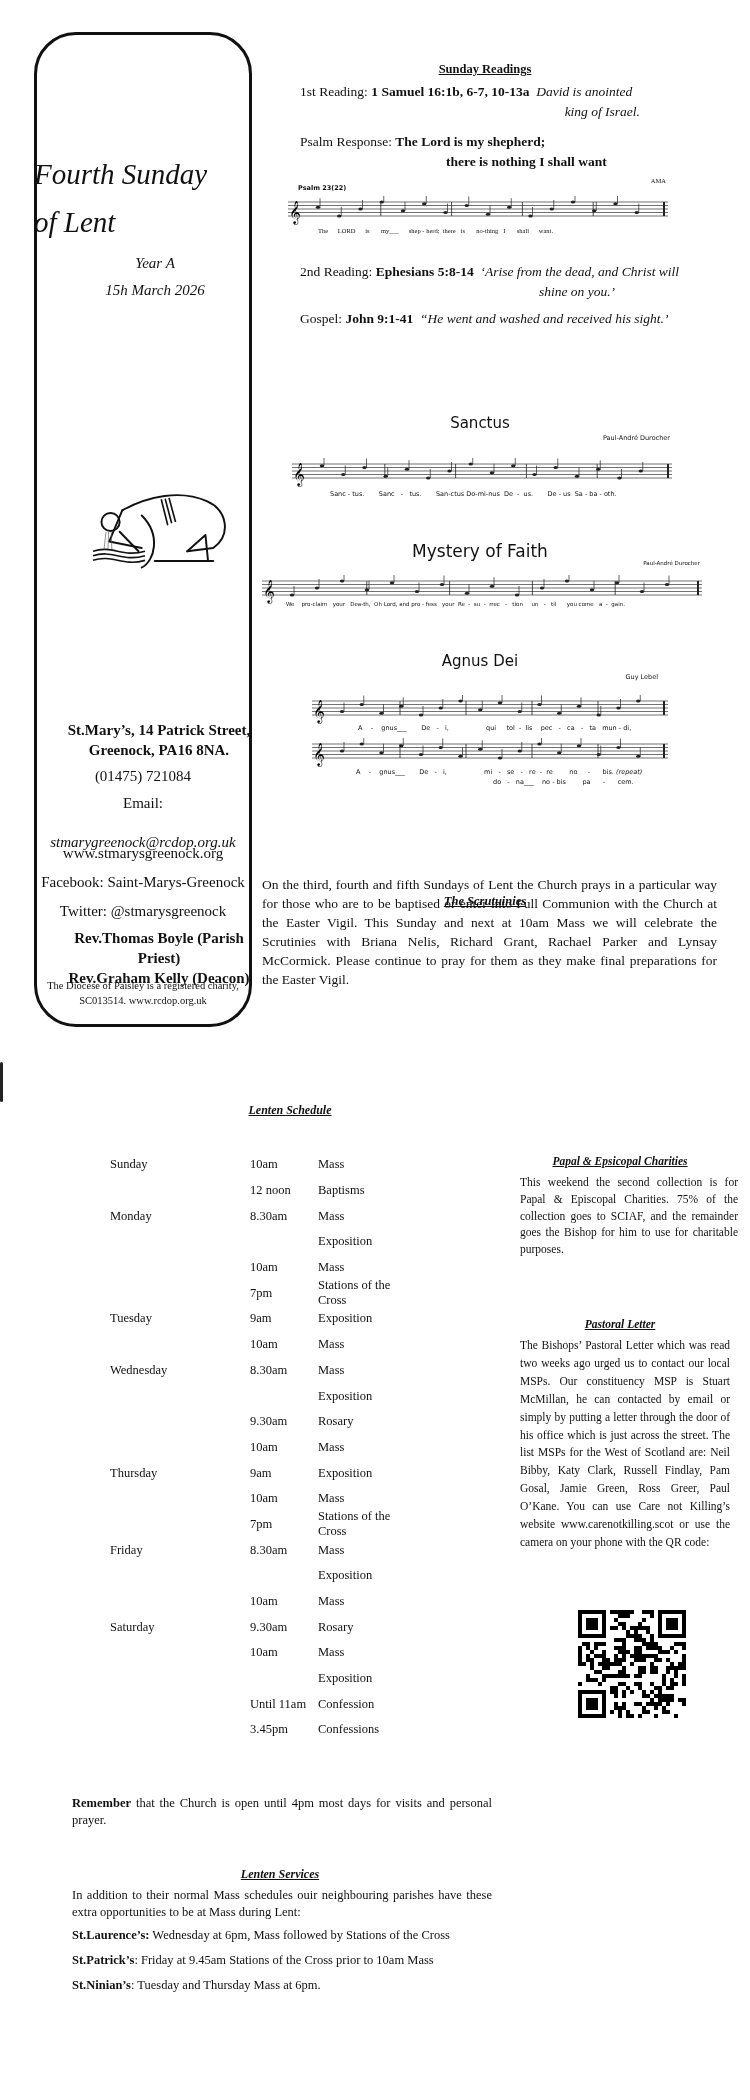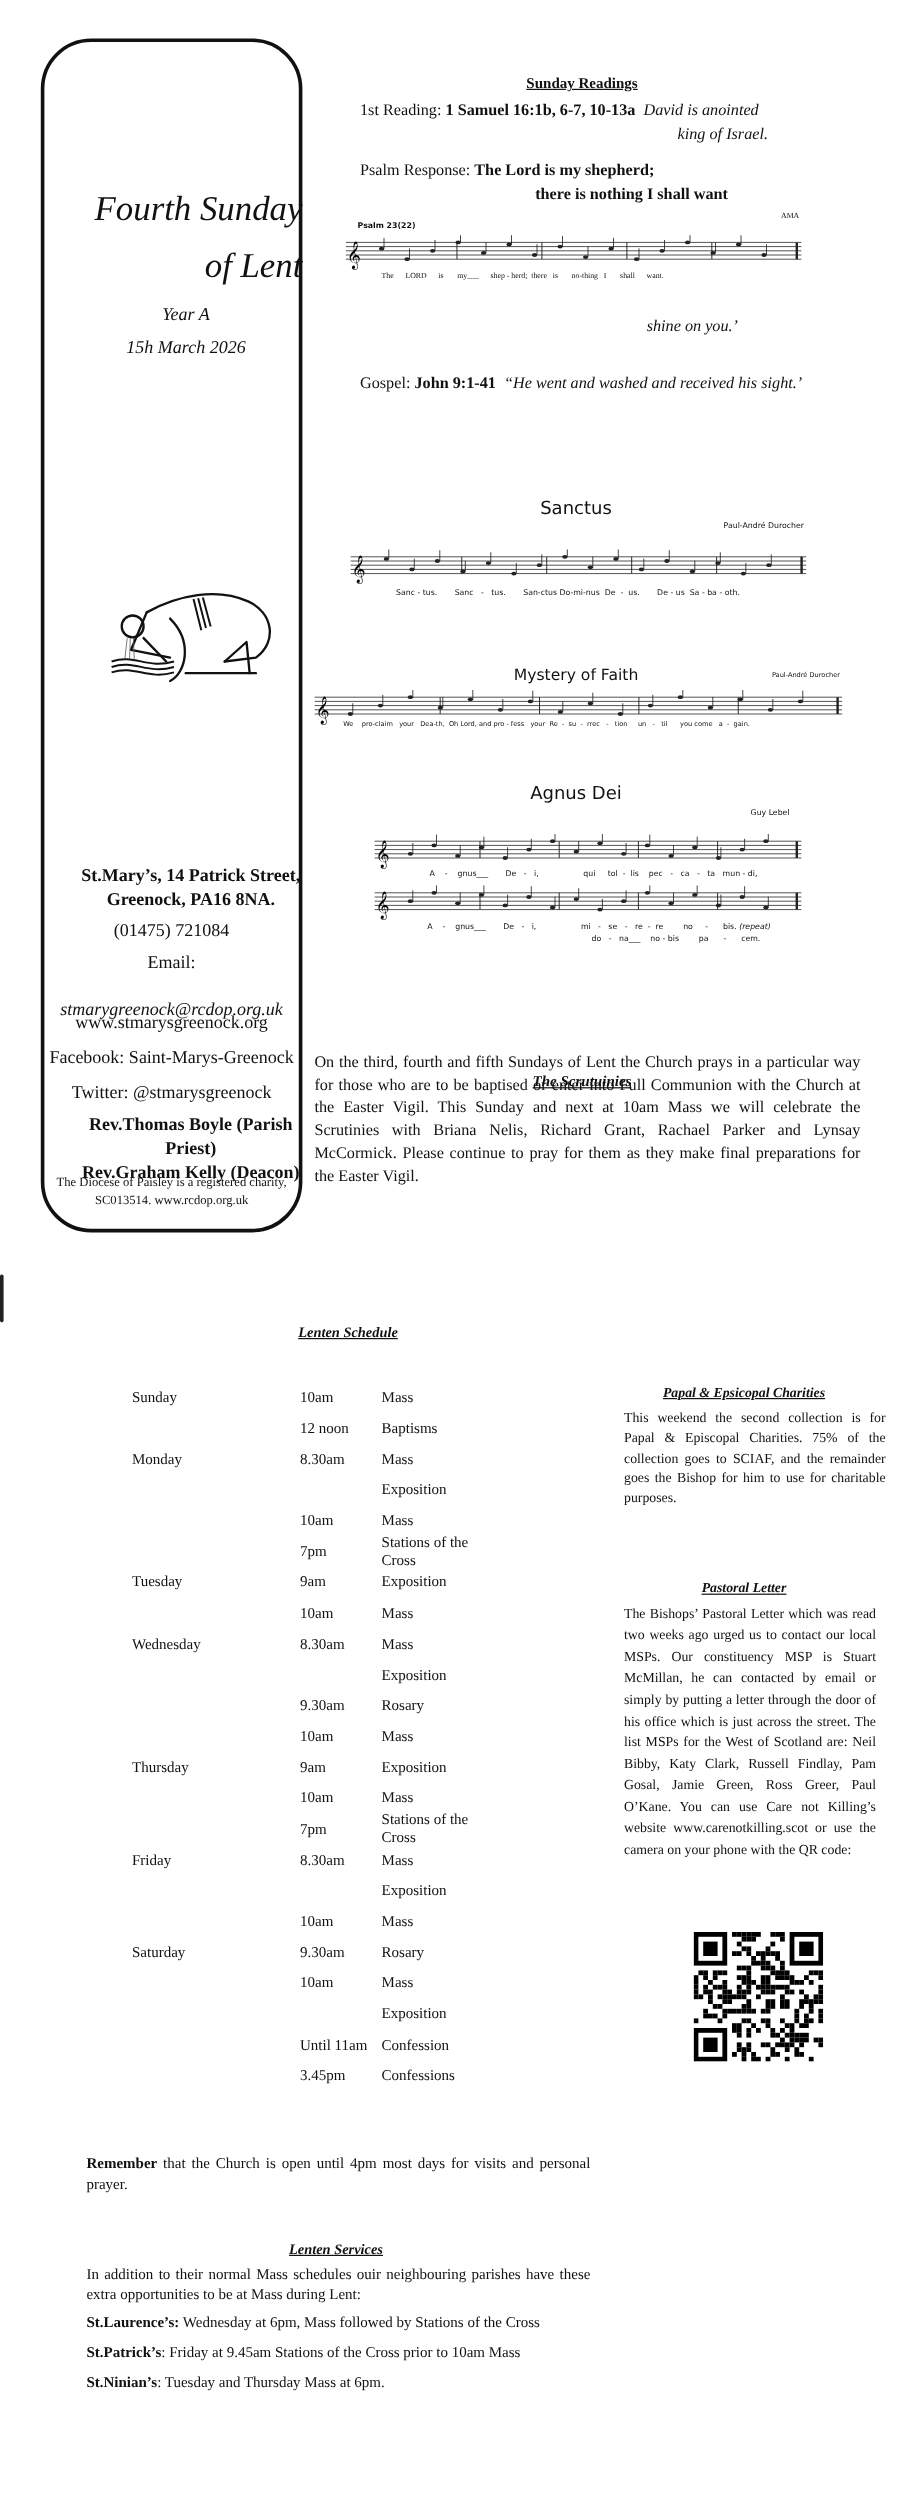--- a/index.html
+++ b/index.html
@@ -7,21 +7,21 @@
   body { position: relative; font-family: "Liberation Serif", "DejaVu Serif", serif; color: #111; }
 
   .abs { position: absolute; }
 
   
   .cover-box {
     left: 34px; top: 32px; width: 218px; height: 995px;
     border: 3px solid #111; border-radius: 42px;
   }
   .cover-title {
-    left: 34px; top: 150px; width: 218px; text-align: right;
+    left: 34px; top: 150px; width: 218px; text-align: left;
     font-style: italic; font-size: 29px; line-height: 48px;
   }
   .cover-sub {
     left: 34px; width: 242px; text-align: center; font-style: italic; font-size: 15px;
   }
   .figure { left: 50px; top: 470px; width: 190px; height: 130px; }
 
   .contact { left: 34px; width: 218px; text-align: center; font-size: 15px; }
   .contact.bold { font-weight: bold; padding-left: 32px; }
   .contact.ital { font-style: italic; }
@@ -161,20 +161,21 @@
     <ellipse cx="306.25" cy="14.75" rx="2.2" ry="1.6" fill="#222"></ellipse>
     <line x1="308.25" x2="308.25" y1="14.75" y2="5.75" stroke="#222" stroke-width="0.7"></line>
     <ellipse cx="327.5" cy="7.75" rx="2.2" ry="1.6" fill="#222"></ellipse>
     <line x1="329.5" x2="329.5" y1="7.75" y2="-1.25" stroke="#222" stroke-width="0.7"></line>
     <ellipse cx="348.75" cy="16.5" rx="2.2" ry="1.6" fill="#222"></ellipse>
     <line x1="350.75" x2="350.75" y1="16.5" y2="7.5" stroke="#222" stroke-width="0.7"></line>
   </svg>
 <div class="abs lyrics" style="left:318px; top:227px; font-family:'Liberation Serif',serif;">The      LORD      is       my___      shep - herd;  there   is       no-thing   I       shall      want.</div>
 
 <div class="abs reading" style="left:300px; top:262px; width:400px;">
+  <div><span>2nd Reading: </span><b>Ephesians 5:8-14</b>&nbsp;&nbsp;<i>‘Arise from the dead, and Christ will</i></div>
   <div style="text-align:right; padding-right:85px;"><i>shine on you.’</i></div>
 </div>
 
 <div class="abs reading" style="left:300px; top:309px; width:420px;">
   <span>Gospel: </span><b>John 9:1-41</b>&nbsp;&nbsp;<i>“He went and washed and received his sight.’</i>
 </div>
 
 <div class="abs music-title" style="left:380px; top:414px; width:200px;">Sanctus</div>
 <div class="abs composer" style="left:540px; top:434px; width:130px;">Paul-André Durocher</div>
 <svg class="abs staff" style="left:292px; top:458px;" width="380" height="30">
@@ -217,21 +218,21 @@
     <line x1="287" x2="287" y1="18.25" y2="9.25" stroke="#222" stroke-width="0.7"></line>
     <ellipse cx="306.25" cy="11.25" rx="2.2" ry="1.6" fill="#222"></ellipse>
     <line x1="308.25" x2="308.25" y1="11.25" y2="2.25" stroke="#222" stroke-width="0.7"></line>
     <ellipse cx="327.5" cy="20" rx="2.2" ry="1.6" fill="#222"></ellipse>
     <line x1="329.5" x2="329.5" y1="20" y2="11" stroke="#222" stroke-width="0.7"></line>
     <ellipse cx="348.75" cy="13" rx="2.2" ry="1.6" fill="#222"></ellipse>
     <line x1="350.75" x2="350.75" y1="13" y2="4" stroke="#222" stroke-width="0.7"></line>
   </svg>
 <div class="abs lyrics" style="left:330px; top:490px;">Sanc - tus.       Sanc   -   tus.       San-ctus Do-mi-nus  De  -  us.       De - us  Sa - ba - oth.</div>
 
-<div class="abs music-title" style="left:380px; top:556px; width:200px; font-size:13px;">Mystery of Faith</div>
+<div class="abs music-title" style="left:380px; top:541px; width:200px; font-size:17px;">Mystery of Faith</div>
 <div class="abs composer" style="left:580px; top:560px; width:120px; font-size:5.5px;">Paul-André Durocher</div>
 <svg class="abs staff" style="left:262px; top:575px;" width="440" height="30">
     <line x1="0" x2="440" y1="6" y2="6" stroke="#333" stroke-width="0.7"></line>
     <line x1="0" x2="440" y1="9.5" y2="9.5" stroke="#333" stroke-width="0.7"></line>
     <line x1="0" x2="440" y1="13" y2="13" stroke="#333" stroke-width="0.7"></line>
     <line x1="0" x2="440" y1="16.5" y2="16.5" stroke="#333" stroke-width="0.7"></line>
     <line x1="0" x2="440" y1="20" y2="20" stroke="#333" stroke-width="0.7"></line>
     <text x="1" y="23" font-size="20" font-family="DejaVu Sans, sans-serif">𝄞</text>
     <line x1="104.8" x2="104.8" y1="6" y2="20" stroke="#222" stroke-width="0.8"></line>
     <line x1="187.6" x2="187.6" y1="6" y2="20" stroke="#222" stroke-width="0.8"></line>

